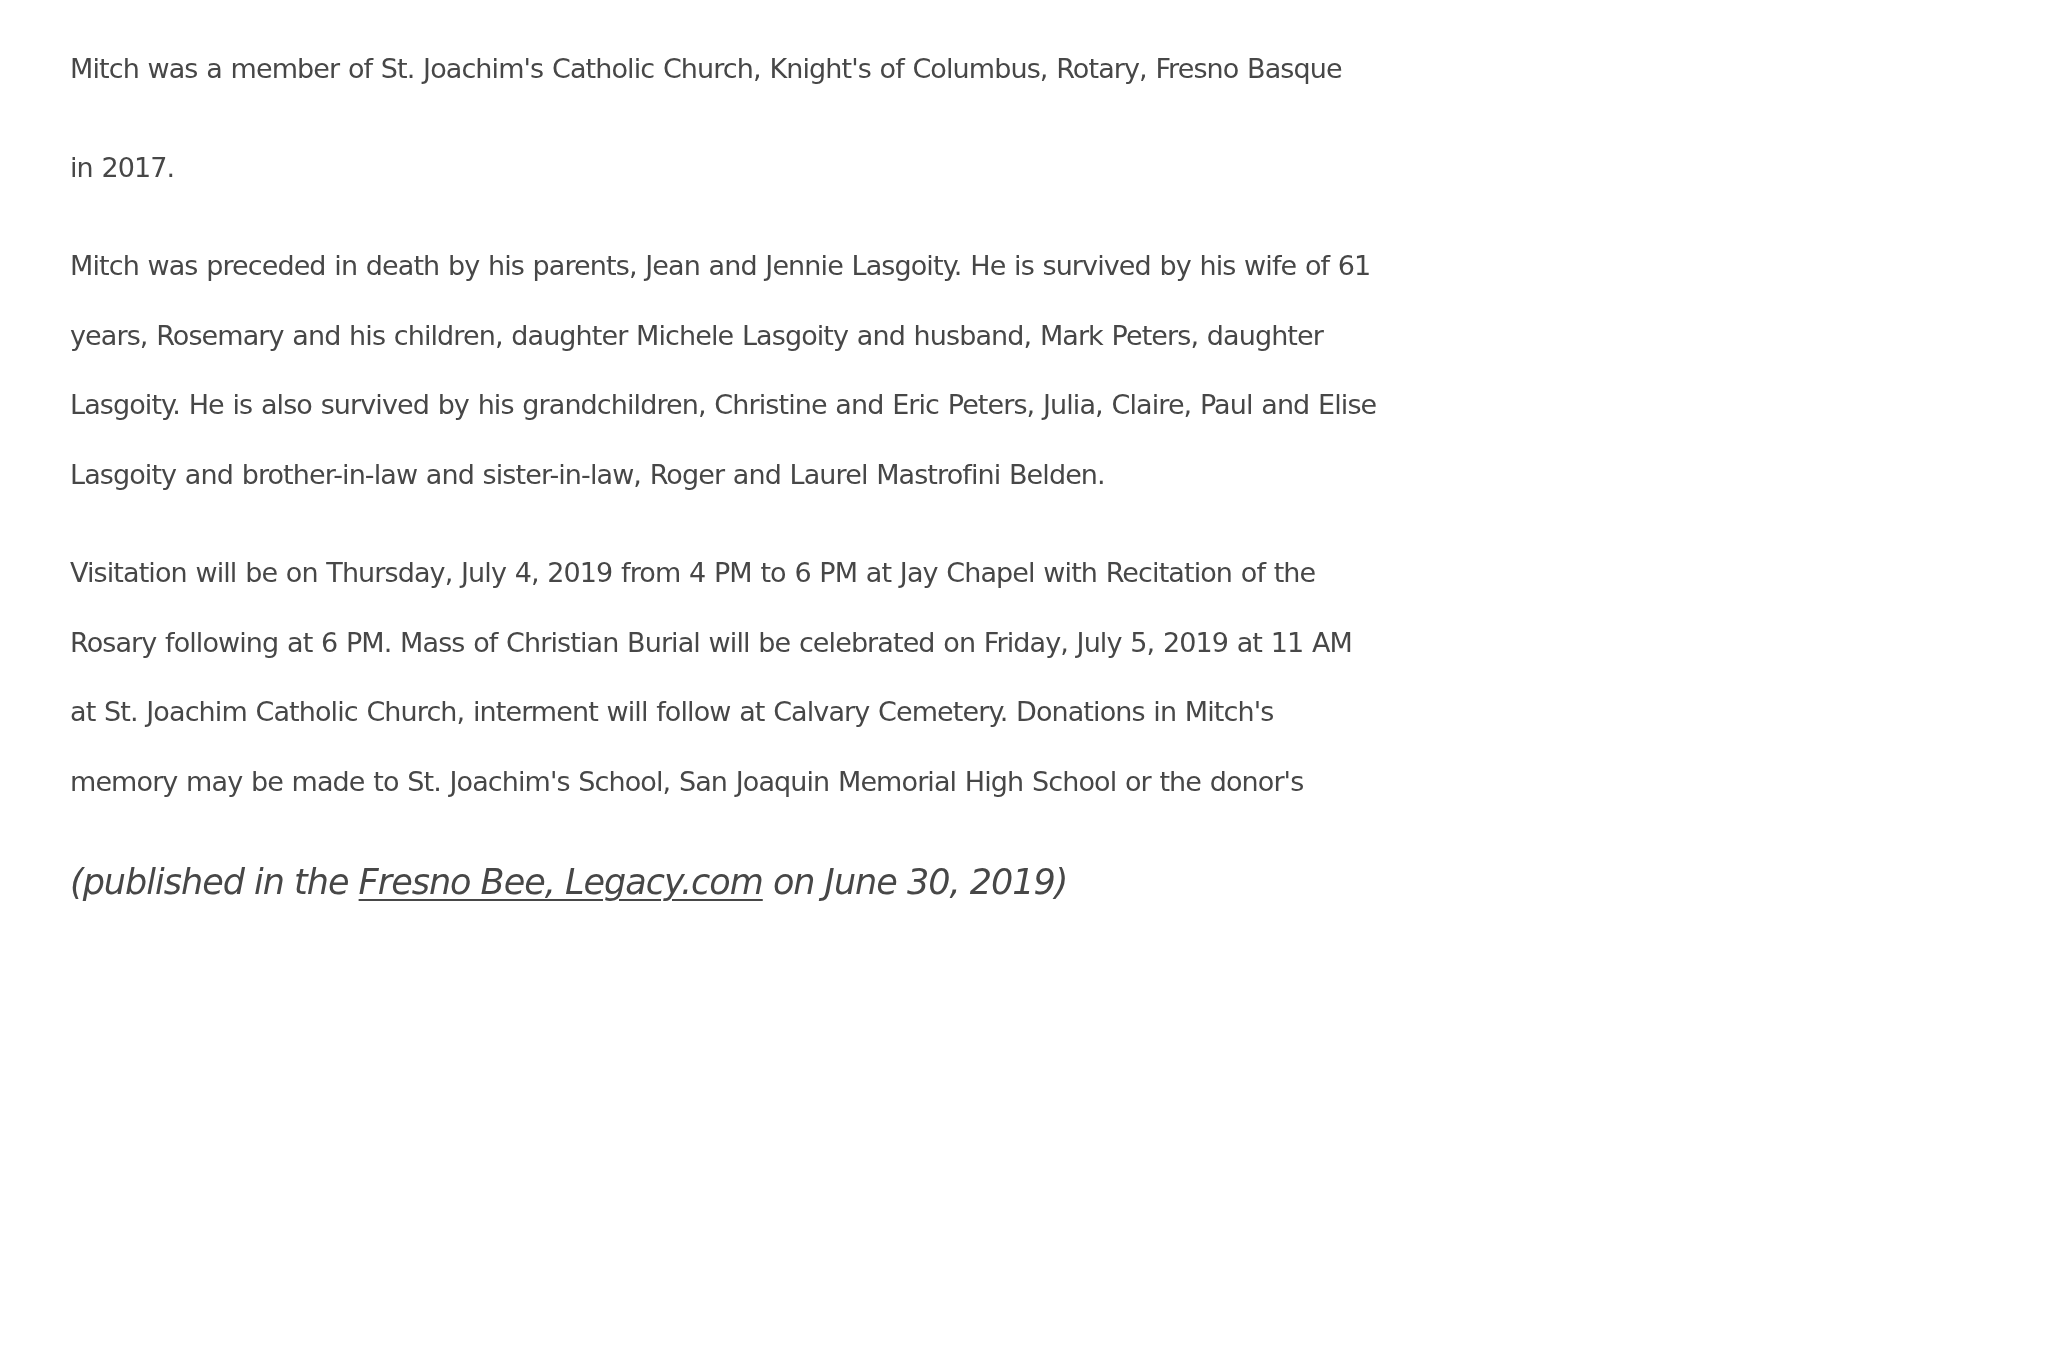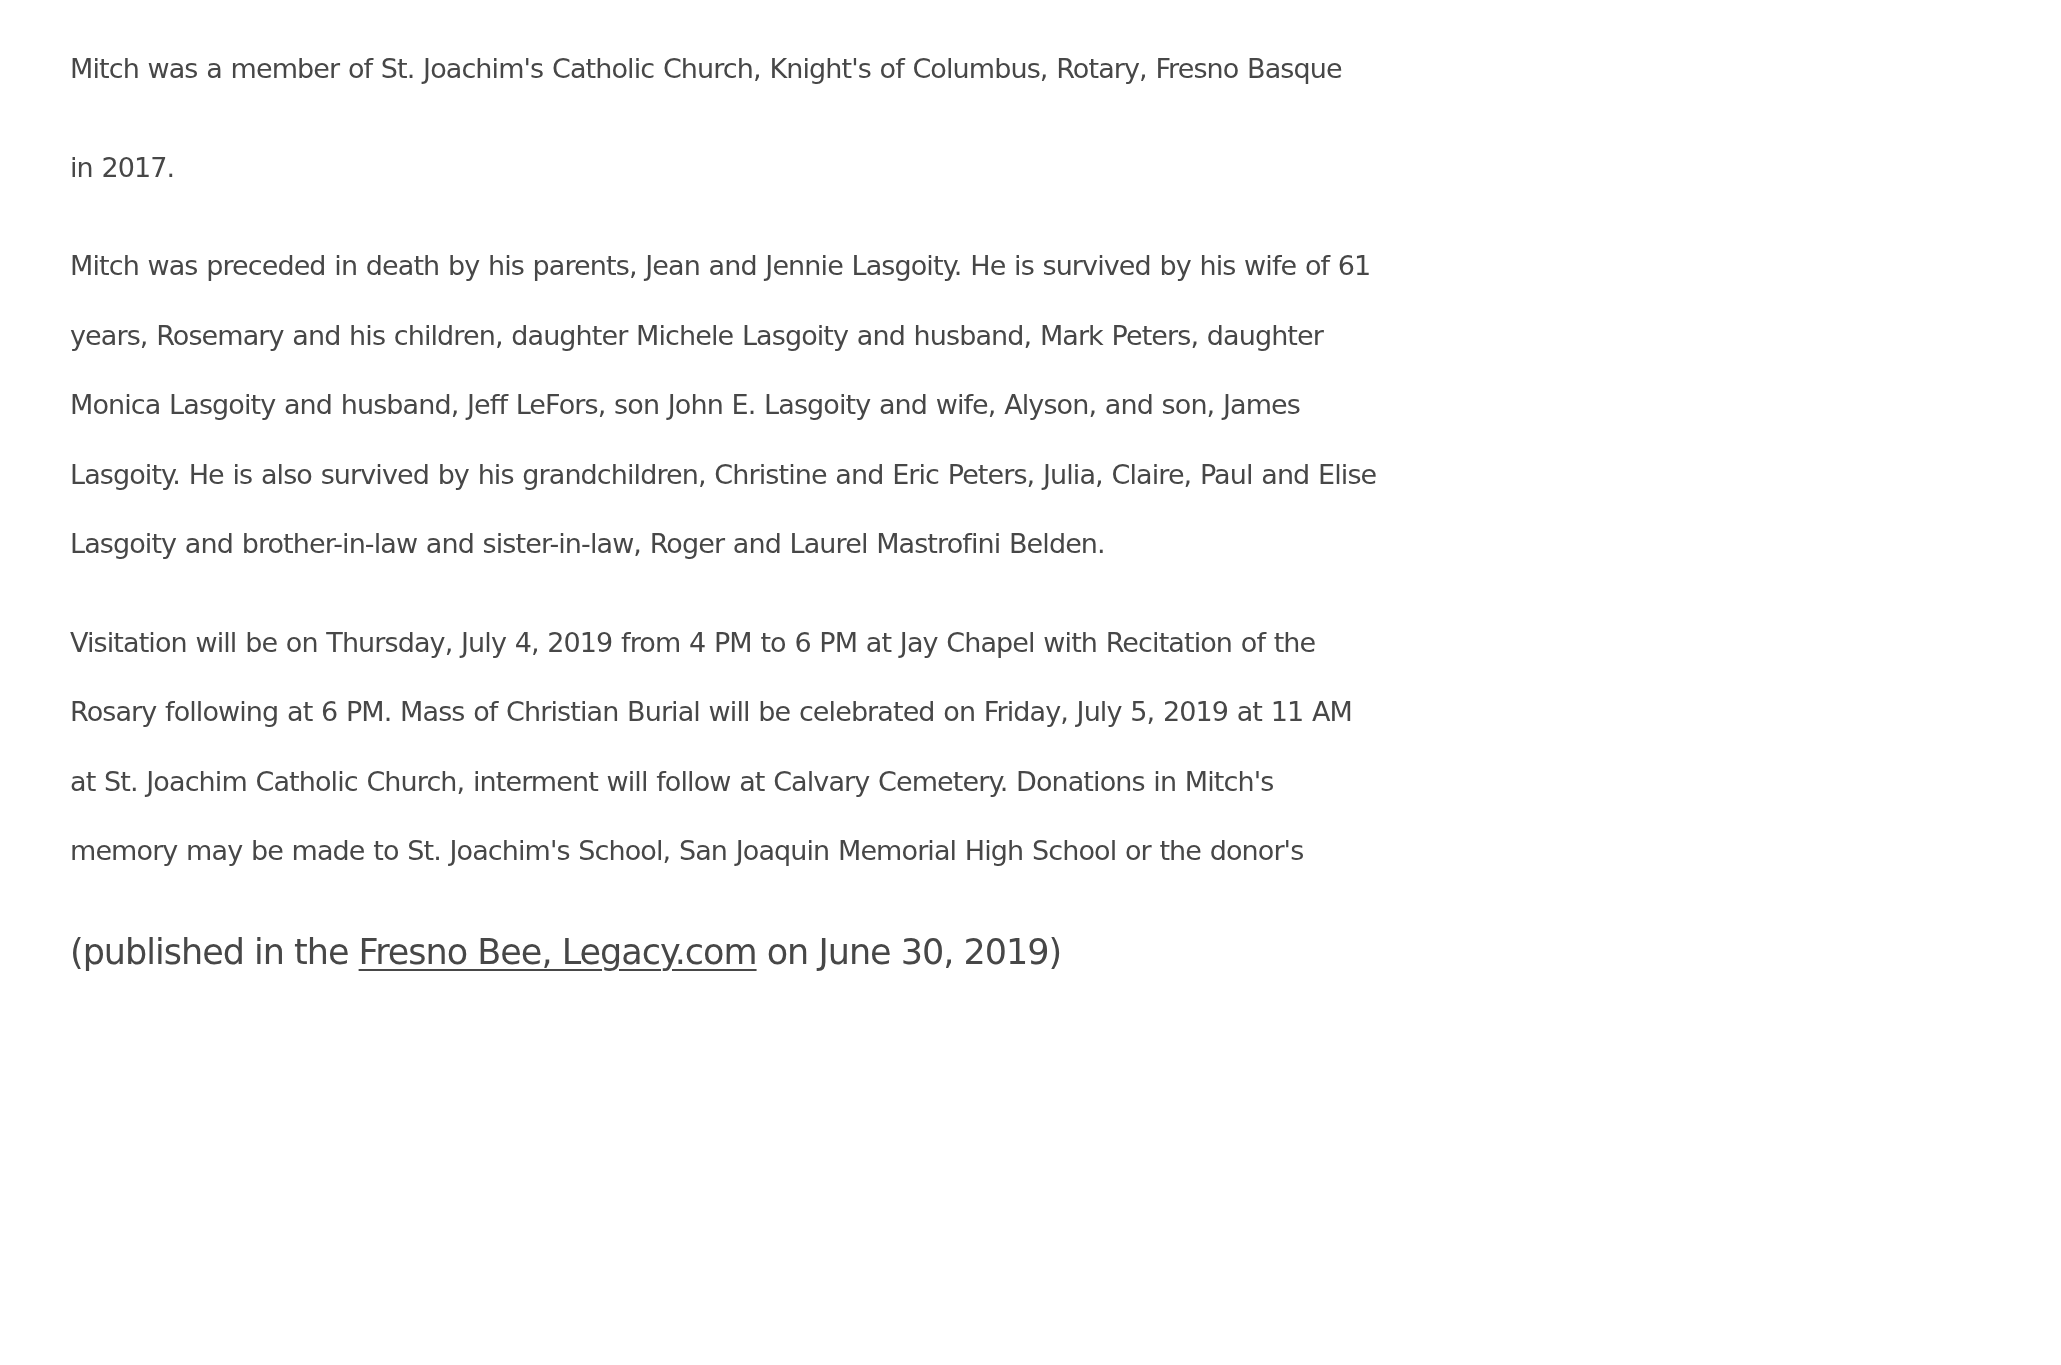--- a/index.html
+++ b/index.html
@@ -30,20 +30,21 @@
       white-space: normal;
     }
     .line {
       display: block;
       white-space: nowrap;
     }
     .credit {
       margin-top: 32px;
       font-size: 35px;
       line-height: 69.5px;
+      font-style: italic;
       letter-spacing: -1px;
       white-space: nowrap;
     }
     .credit .src {
       text-decoration: underline;
       text-decoration-thickness: 2px;
       text-underline-offset: 5px;
     }
   </style>
 </head>
@@ -55,21 +56,20 @@
     <span class="line">Mitch was a member of St. Joachim's Catholic Church, Knight's of Columbus, Rotary, Fresno Basque</span>
   </p>
 
   <p class="para">
     <span class="line">in 2017.</span>
   </p>
 
   <p class="para">
     <span class="line">Mitch was preceded in death by his parents, Jean and Jennie Lasgoity. He is survived by his wife of 61</span>
     <span class="line">years, Rosemary and his children, daughter Michele Lasgoity and husband, Mark Peters, daughter</span>
-    <span class="line">Monica Lasgoity and husband, Jeff LeFors, son John E. Lasgoity and wife, Alyson, and son, James</span>
     <span class="line">Lasgoity. He is also survived by his grandchildren, Christine and Eric Peters, Julia, Claire, Paul and Elise</span>
     <span class="line">Lasgoity and brother-in-law and sister-in-law, Roger and Laurel Mastrofini Belden.</span>
   </p>
 
   <p class="para">
     <span class="line">Visitation will be on Thursday, July 4, 2019 from 4 PM to 6 PM at Jay Chapel with Recitation of the</span>
     <span class="line">Rosary following at 6 PM. Mass of Christian Burial will be celebrated on Friday, July 5, 2019 at 11 AM</span>
     <span class="line">at St. Joachim Catholic Church, interment will follow at Calvary Cemetery. Donations in Mitch's</span>
     <span class="line">memory may be made to St. Joachim's School, San Joaquin Memorial High School or the donor's</span>
   </p>

